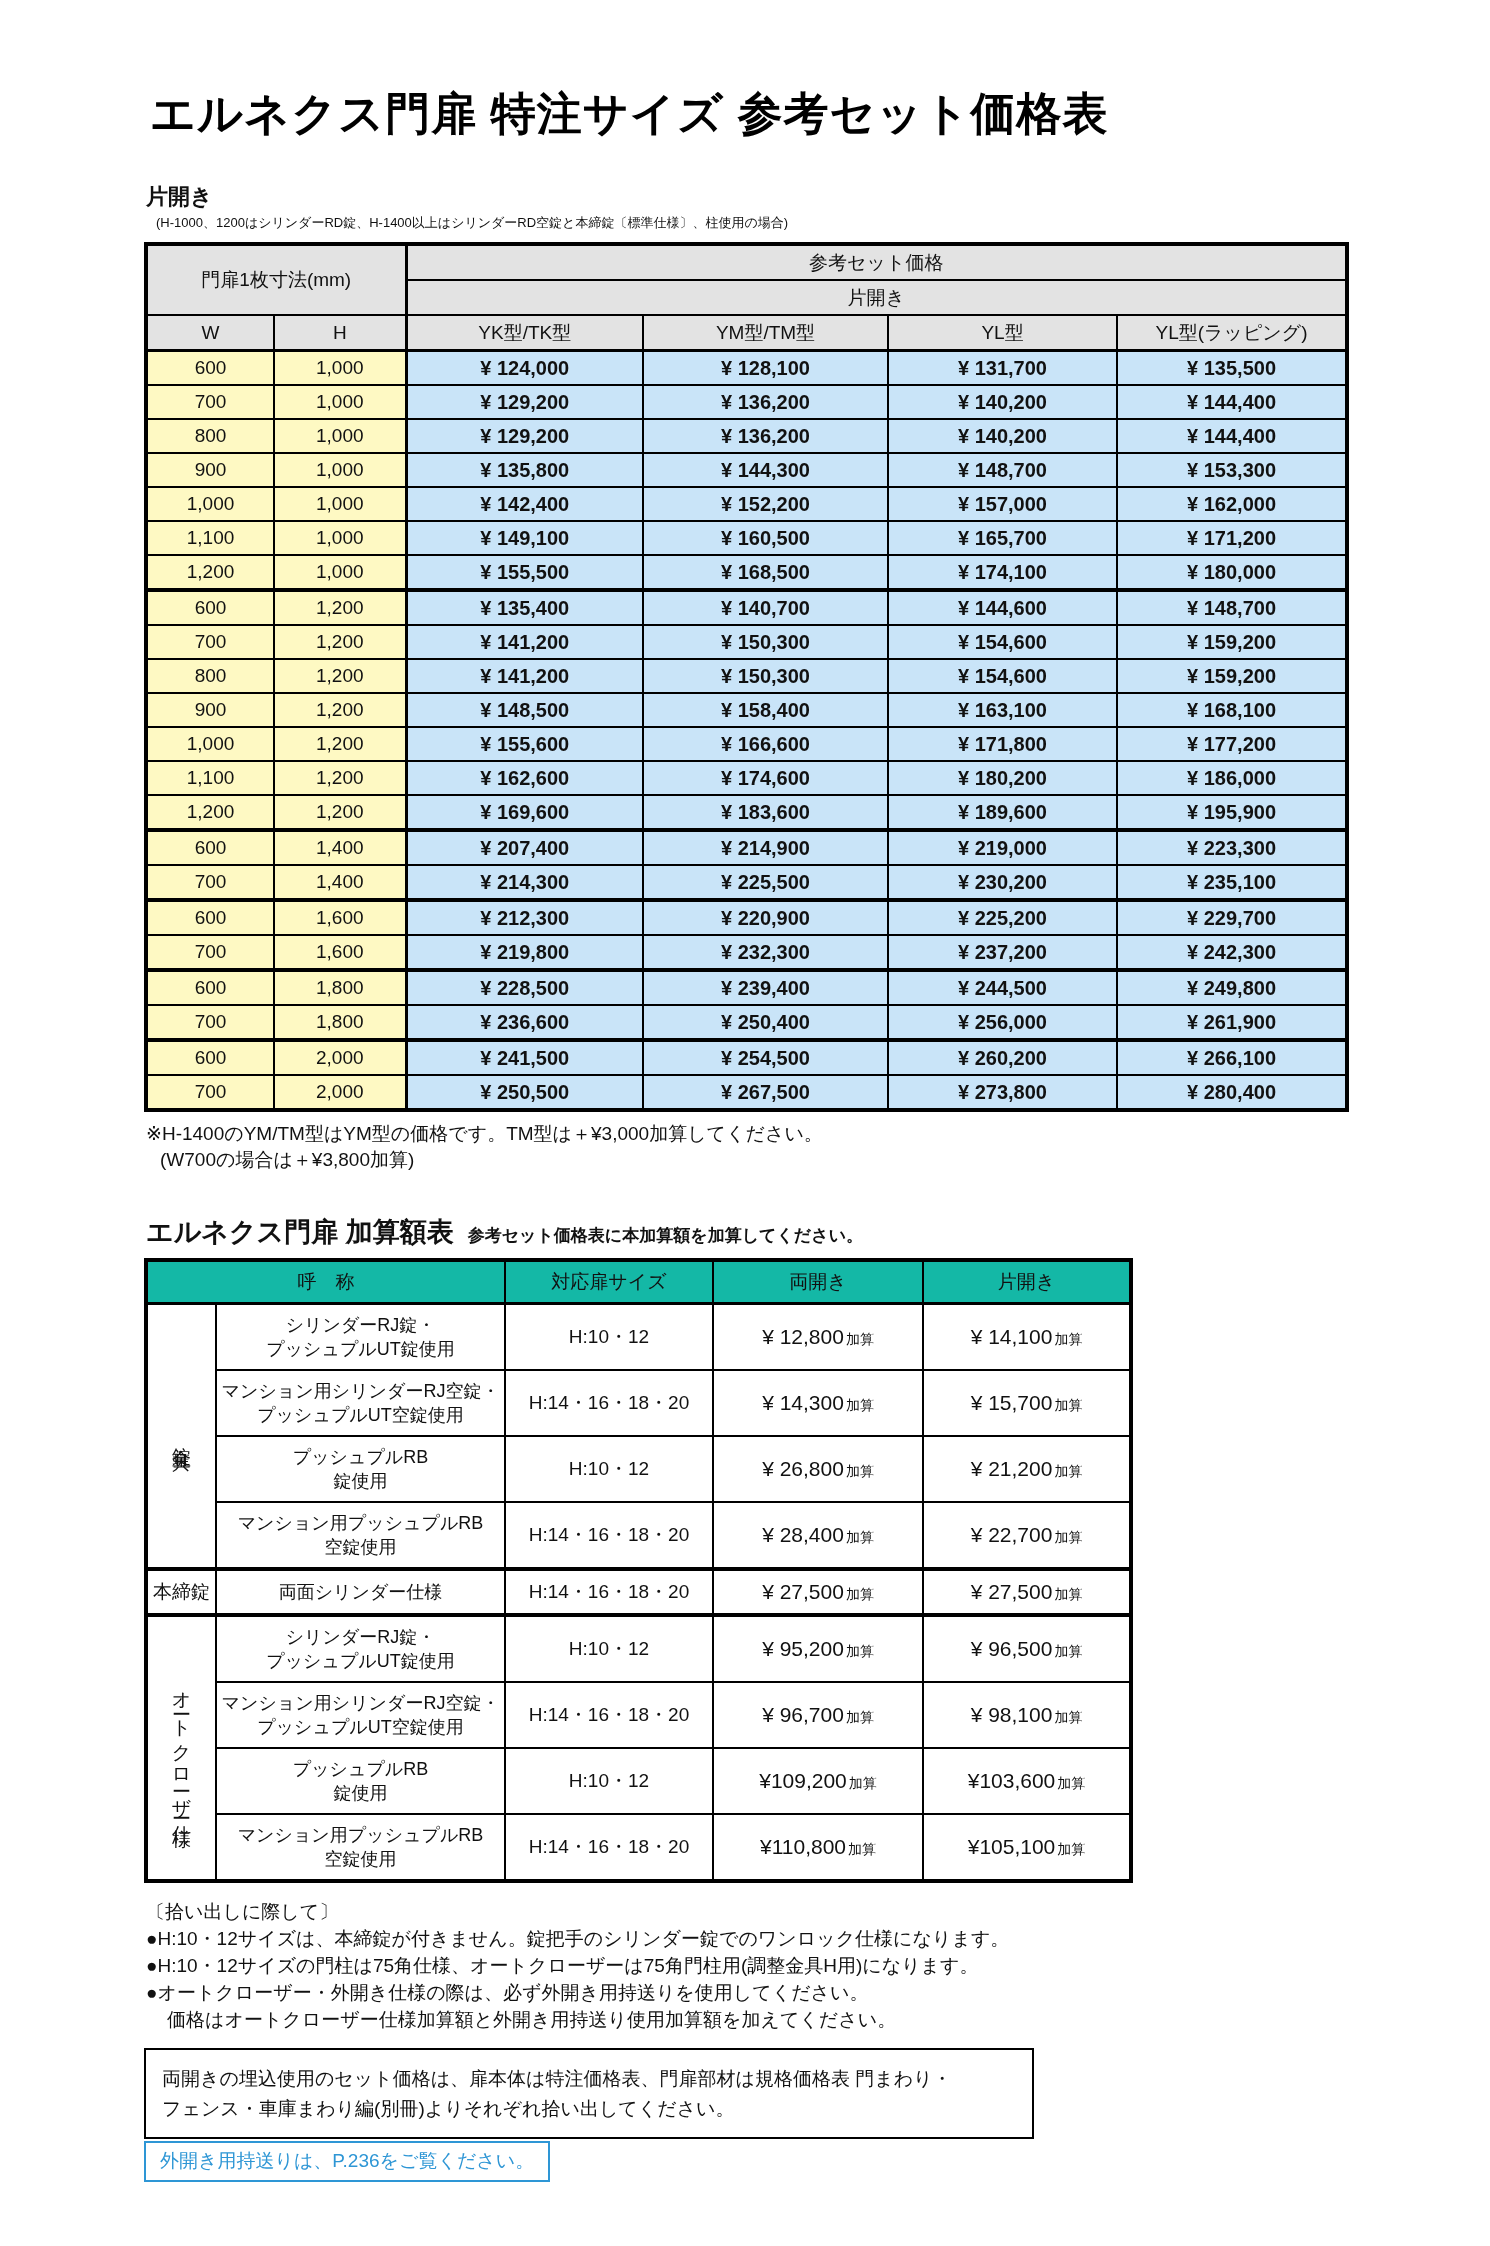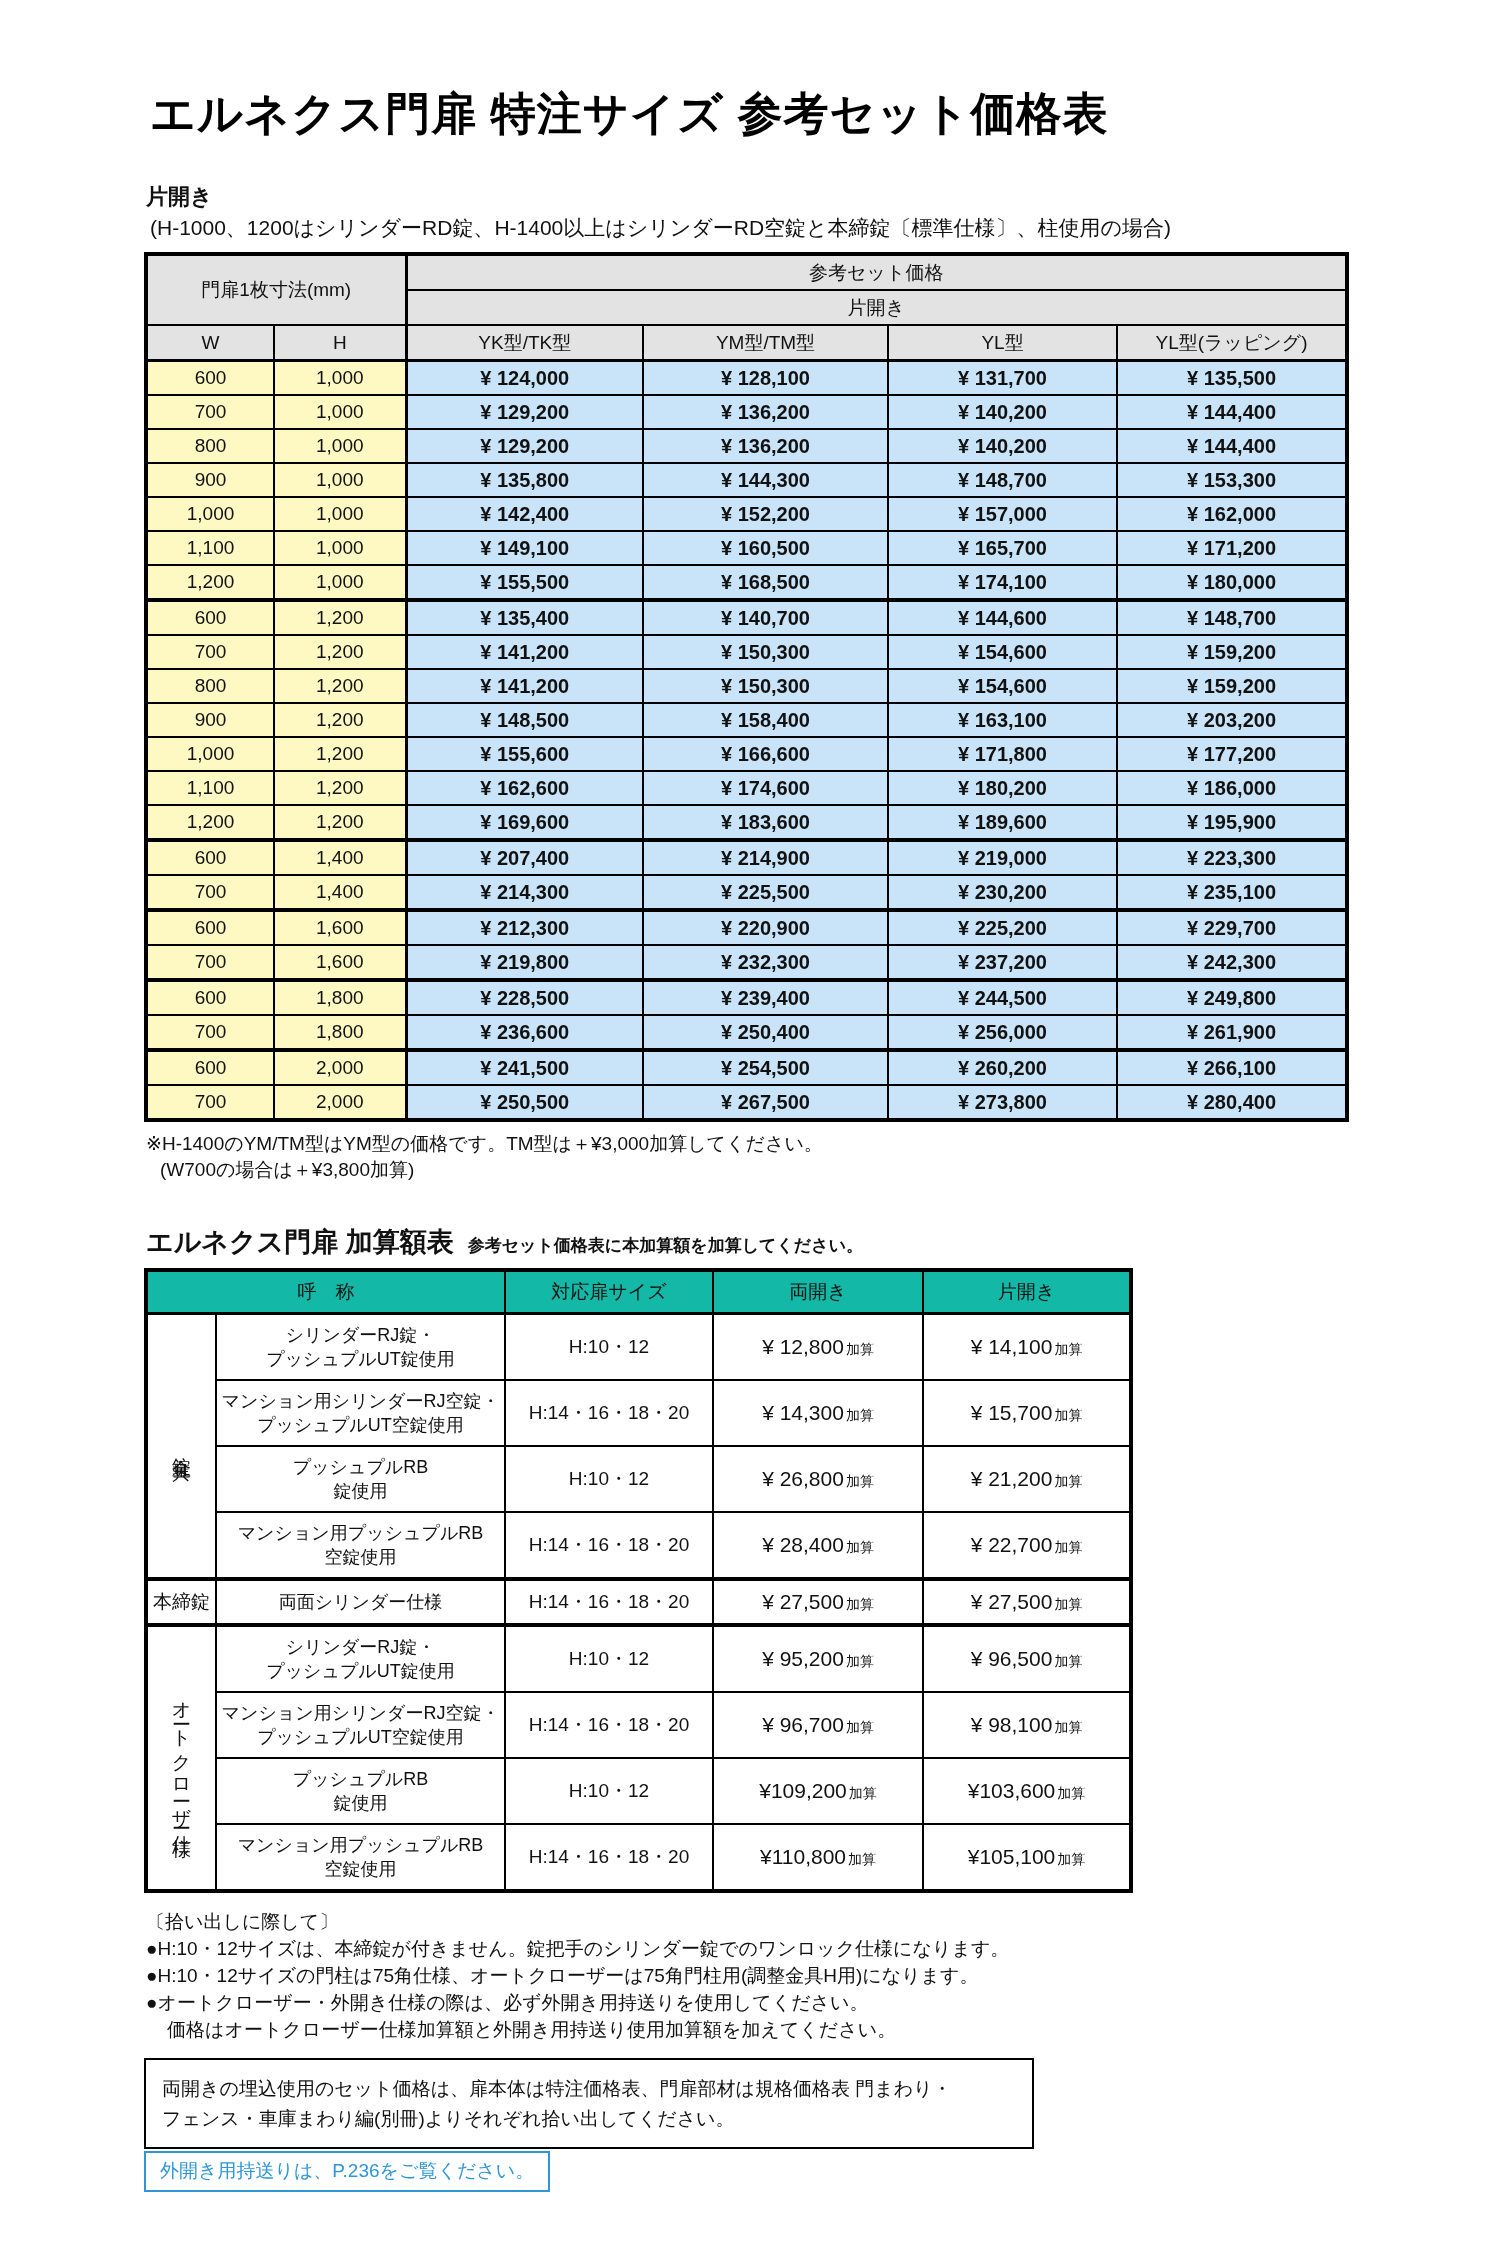--- a/index.html
+++ b/index.html
@@ -3,21 +3,21 @@
 <meta charset="utf-8">
 <style>
   html,body { margin:0; padding:0; background:#ffffff; }
   body { font-family: "Liberation Sans", "DejaVu Sans", sans-serif; color:#111; }
   .page { position:relative; width:1490px; height:2246px; background:#fff; box-sizing:border-box;
           padding:84px 0 0 144px; overflow:hidden; }
 
   
   .title { font-size:45px; font-weight:900; letter-spacing:1px; margin:0 0 38px 6px; color:#000; }
   .sub   { font-size:22px; font-weight:bold; margin:0 0 2px 2px; }
-  .sub-note { font-size:21px; margin:0 0 10px 6px; }
+  .sub-note { font-size:13px; margin:0 0 10px 12px; }
 
   
   table { border-collapse:collapse; table-layout:fixed; }
   .price-table { width:1201px; border:4px solid #000; }
   .price-table th, .price-table td { border:2px solid #000; text-align:center; padding:0; overflow:hidden; }
   .price-table thead th { background:#e3e3e3; font-size:19px; font-weight:normal; height:33px; }
   .price-table th.size-h { font-size:19px; }
   .price-table tr.cols th { border-bottom:3px solid #000; }
   .price-table th.thick-left { border-left:3px solid #000; }
   .price-table td.first-price { border-left:3px solid #000; }
@@ -172,21 +172,21 @@
           <td class="price">¥ 150,300</td>
           <td class="price">¥ 154,600</td>
           <td class="price">¥ 159,200</td>
         </tr>
         <tr>
           <td class="dim">900</td>
           <td class="dim">1,200</td>
           <td class="price first-price">¥ 148,500</td>
           <td class="price">¥ 158,400</td>
           <td class="price">¥ 163,100</td>
-          <td class="price">¥ 203,200</td>
+          <td class="price">¥ 168,100</td>
         </tr>
         <tr>
           <td class="dim">1,000</td>
           <td class="dim">1,200</td>
           <td class="price first-price">¥ 155,600</td>
           <td class="price">¥ 166,600</td>
           <td class="price">¥ 171,800</td>
           <td class="price">¥ 177,200</td>
         </tr>
         <tr>

